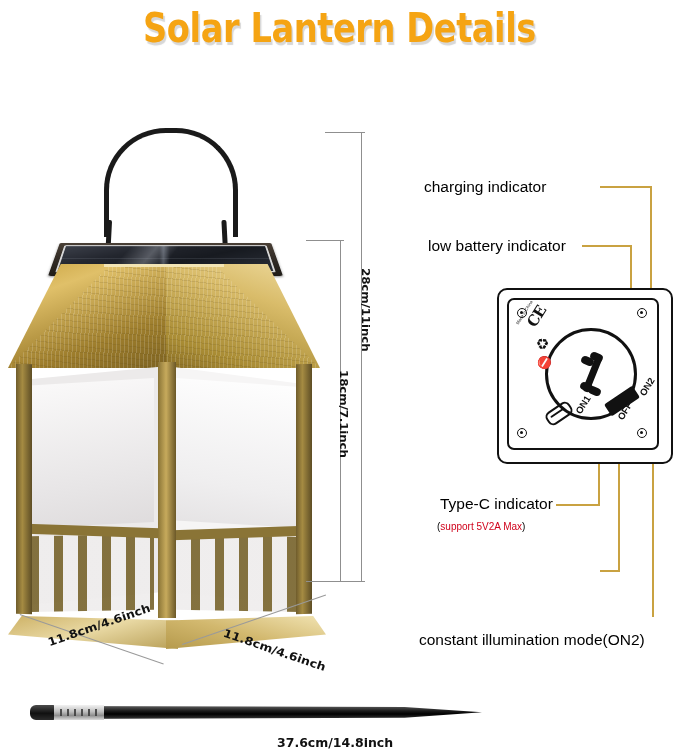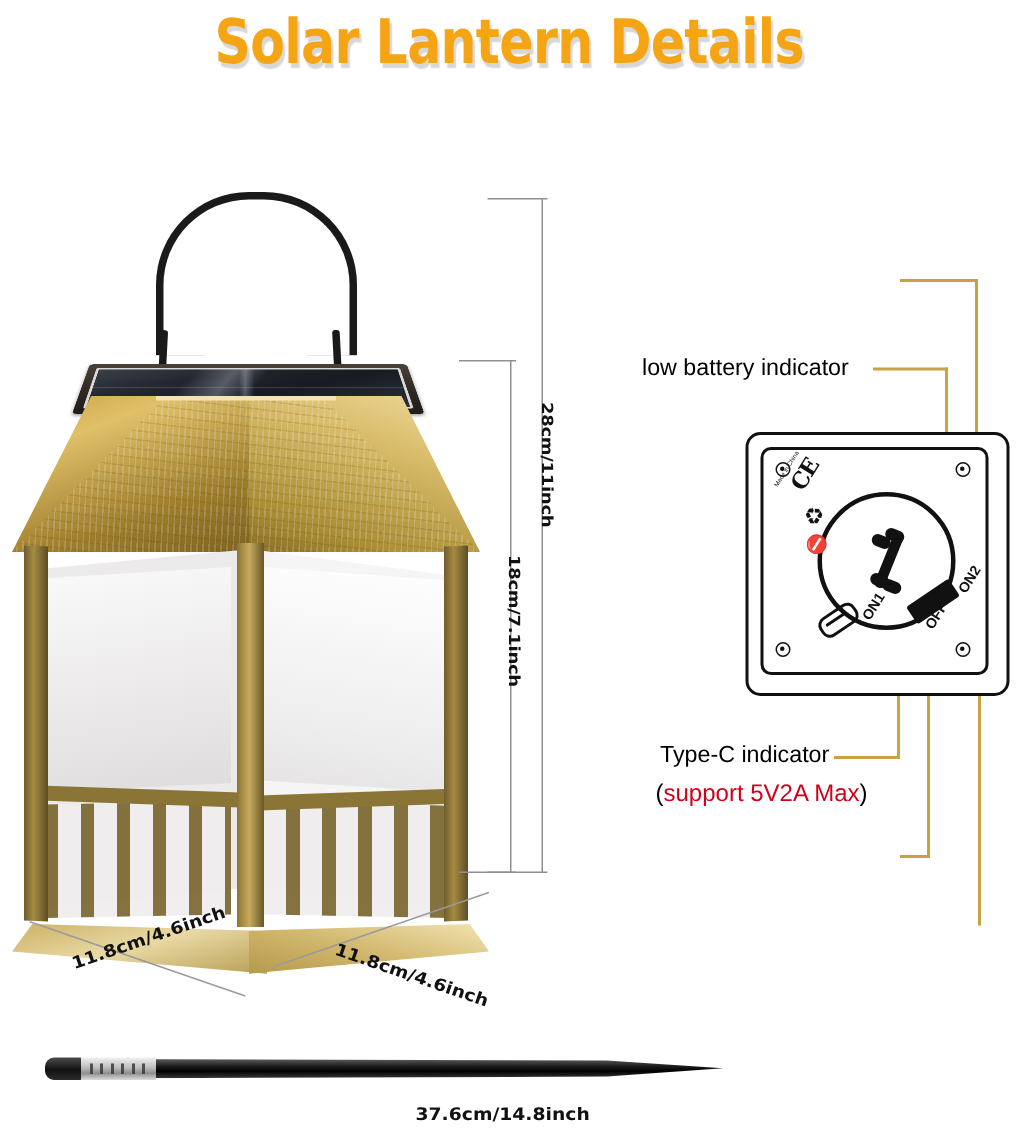--- a/index.html
+++ b/index.html
@@ -113,21 +113,21 @@
     background:linear-gradient(180deg,#f2f2f2,#bdbdbd 45%,#8e8e8e 70%,#dcdcdc);}
   .stake-mark{position:absolute;left:30px;top:9px;width:38px;height:7px;
     background:repeating-linear-gradient(90deg,#3a3a3a 0 2px,transparent 2px 7px);opacity:.85;}
   .stake-label{position:absolute;left:277px;top:735px;font-weight:bold;font-size:12.5px;
     font-family:"DejaVu Sans","Liberation Sans",sans-serif;white-space:nowrap;
     transform:scaleY(.92);}
 
   
   .ann{position:absolute;font-size:15.5px;color:#000;white-space:nowrap;
     font-family:"Liberation Sans","DejaVu Sans",sans-serif;}
-  .ann-sub{position:absolute;font-size:16px;white-space:nowrap;color:#000;}
+  .ann-sub{position:absolute;font-size:10px;white-space:nowrap;color:#000;}
   .ann-sub em{font-style:normal;color:#d0021b;}
 
   .lead{position:absolute;background:#c9a241;}
   .lead-h{height:2px;}
   .lead-v{width:2px;}
   .lead-dot{position:absolute;width:4px;height:4px;border-radius:50%;background:#c9a241;}
 
   
   .panel{position:absolute;left:497px;top:288px;width:172px;height:172px;}
   .panel-outer{position:absolute;left:0;top:0;width:172px;height:172px;
@@ -257,23 +257,25 @@
     <div class="lead-dot" style="left:597px;top:452px;"></div>
 
     <div class="lead lead-h" style="left:600px;top:570px;width:20px;"></div>
     <div class="lead lead-v" style="left:618px;top:456px;height:116px;"></div>
     <div class="lead-dot" style="left:617px;top:452px;"></div>
 
     <div class="lead lead-v" style="left:652px;top:456px;height:161px;"></div>
     <div class="lead-dot" style="left:651px;top:452px;"></div>
   </div>
 
+  <div class="ann" style="left:424px;top:178px;">charging indicator</div>
   <div class="ann" style="left:428px;top:237px;">low battery indicator</div>
   <div class="ann" style="left:440px;top:495px;">Type-C indicator</div>
   <div class="ann-sub" style="left:437px;top:521px;"><span>(</span><em>support 5V2A Max</em><span>)</span></div>
+  <div class="ann" style="left:419px;top:631px;">constant illumination mode(ON2)</div>
 
   <div class="panel">
     <div class="panel-outer"></div>
     <div class="panel-inner"></div>
     <div class="screw s-tl"></div>
     <div class="screw s-tr"></div>
     <div class="screw s-bl"></div>
     <div class="screw s-br"></div>
 
     <div class="circle-comp">

